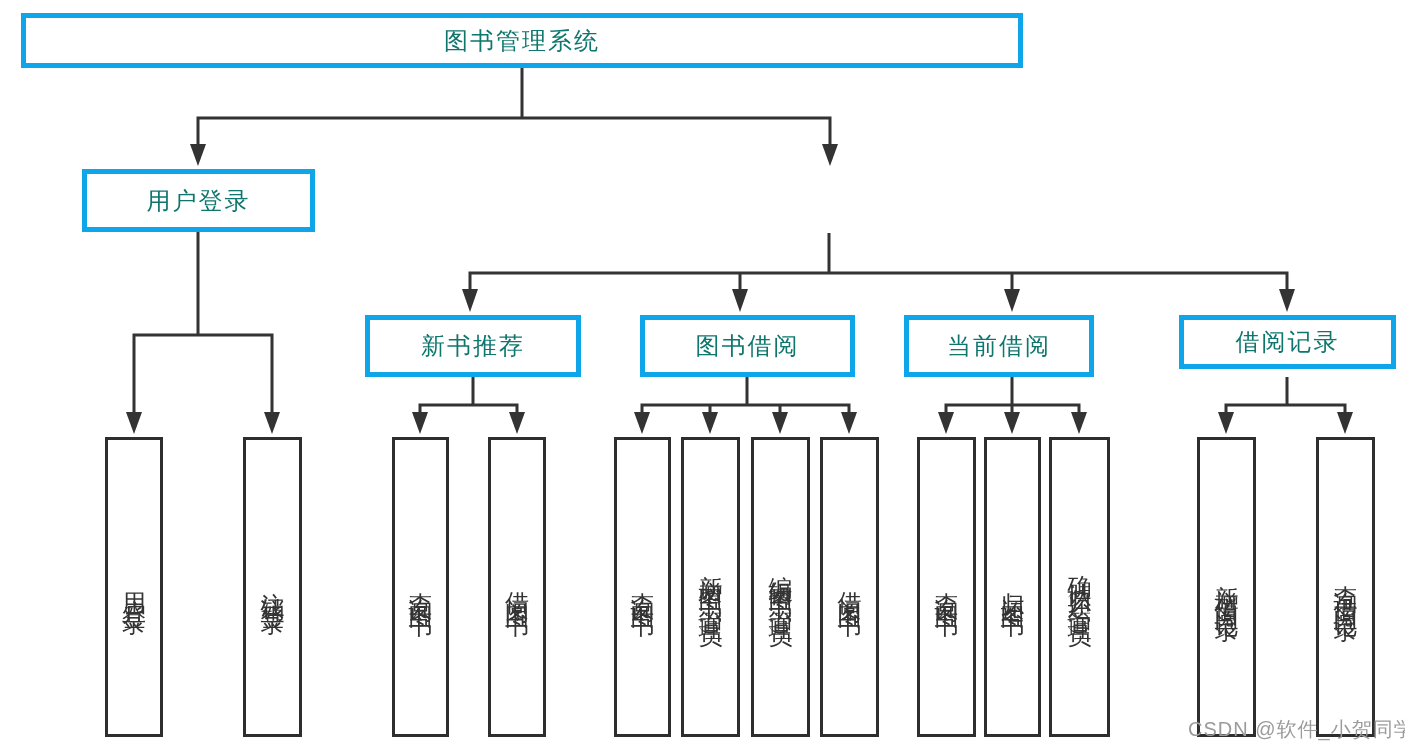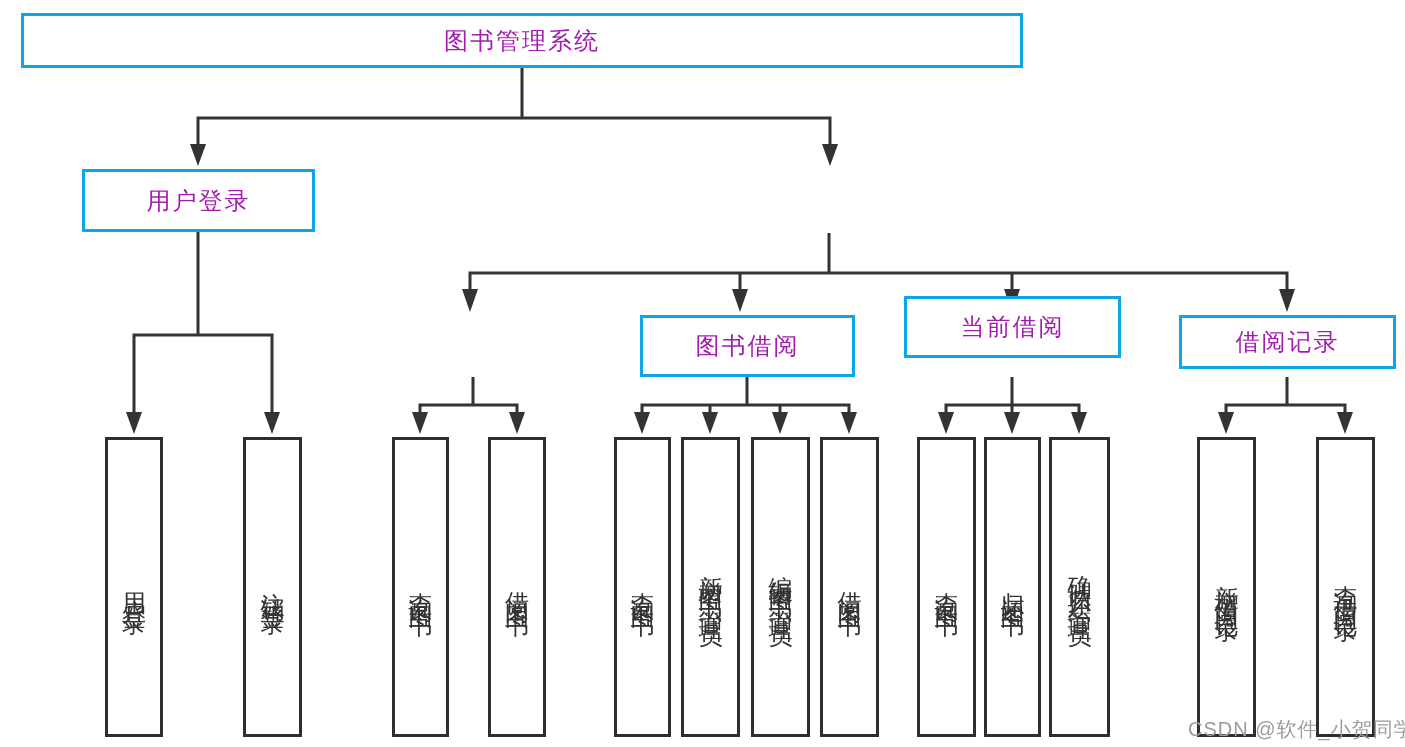--- a/index.html
+++ b/index.html
@@ -19,26 +19,26 @@
     position: absolute;
     left: 0;
     top: 0;
     width: 1405px;
     height: 747px;
     pointer-events: none;
   }
   .node {
     position: absolute;
     box-sizing: border-box;
-    border: 3px solid #0ea5e9;
+    border: 5px solid #0ea5e9;
     background: #ffffff;
     display: flex;
     align-items: center;
     justify-content: center;
-    color: #a21caf;
+    color: #0f766e;
     font-size: 24px;
     letter-spacing: 2px;
     white-space: nowrap;
     z-index: 2;
   }
   .leaf {
     position: absolute;
     box-sizing: border-box;
     border: 3px solid #2e2e2e;
     background: #ffffff;
@@ -58,21 +58,21 @@
     line-height: 1;
   }
   
   #n-root          { left: 21px;  top: 13px;  width: 1002px; height: 55px; }
   
   #n-user-login    { left: 82px;  top: 169px; width: 233px; height: 63px; }
   #n-book-mgmt     { left: 712px; top: 169px; width: 235px; height: 64px; }
   
   #n-new-book      { left: 365px; top: 315px; width: 216px; height: 62px; }
   #n-book-borrow   { left: 640px; top: 315px; width: 215px; height: 62px; }
-  #n-current-borrow{ left: 904px; top: 296px; width: 217px; height: 62px; }
+  #n-current-borrow{ left: 904px; top: 315px; width: 190px; height: 62px; }
   #n-borrow-record { left: 1179px;top: 315px; width: 217px; height: 54px; }
   
   #l-user-login    { left: 105px;  width: 58px; }
   #l-logout        { left: 243px;  width: 59px; }
   #l-query1        { left: 392px;  width: 57px; }
   #l-borrow1       { left: 488px;  width: 58px; }
   #l-query2        { left: 614px;  width: 57px; }
   #l-add-book      { left: 681px;  width: 59px; }
   #l-edit-book     { left: 751px;  width: 59px; }
   #l-borrow2       { left: 820px;  width: 59px; }
@@ -142,20 +142,21 @@
 
       <polygon points="1218,412 1234,412 1226,434"></polygon>
       <polygon points="1337,412 1353,412 1345,434"></polygon>
     </g>
   </svg>
 
   <div class="node" id="n-root">图书管理系统</div>
 
   <div class="node" id="n-user-login">用户登录</div>
 
+  <div class="node" id="n-new-book">新书推荐</div>
   <div class="node" id="n-book-borrow">图书借阅</div>
   <div class="node" id="n-current-borrow">当前借阅</div>
   <div class="node" id="n-borrow-record">借阅记录</div>
 
   <div class="leaf" id="l-user-login">
     <span>用户登录</span>
   </div>
   <div class="leaf" id="l-logout">
     <span>注销登录</span>
   </div>

